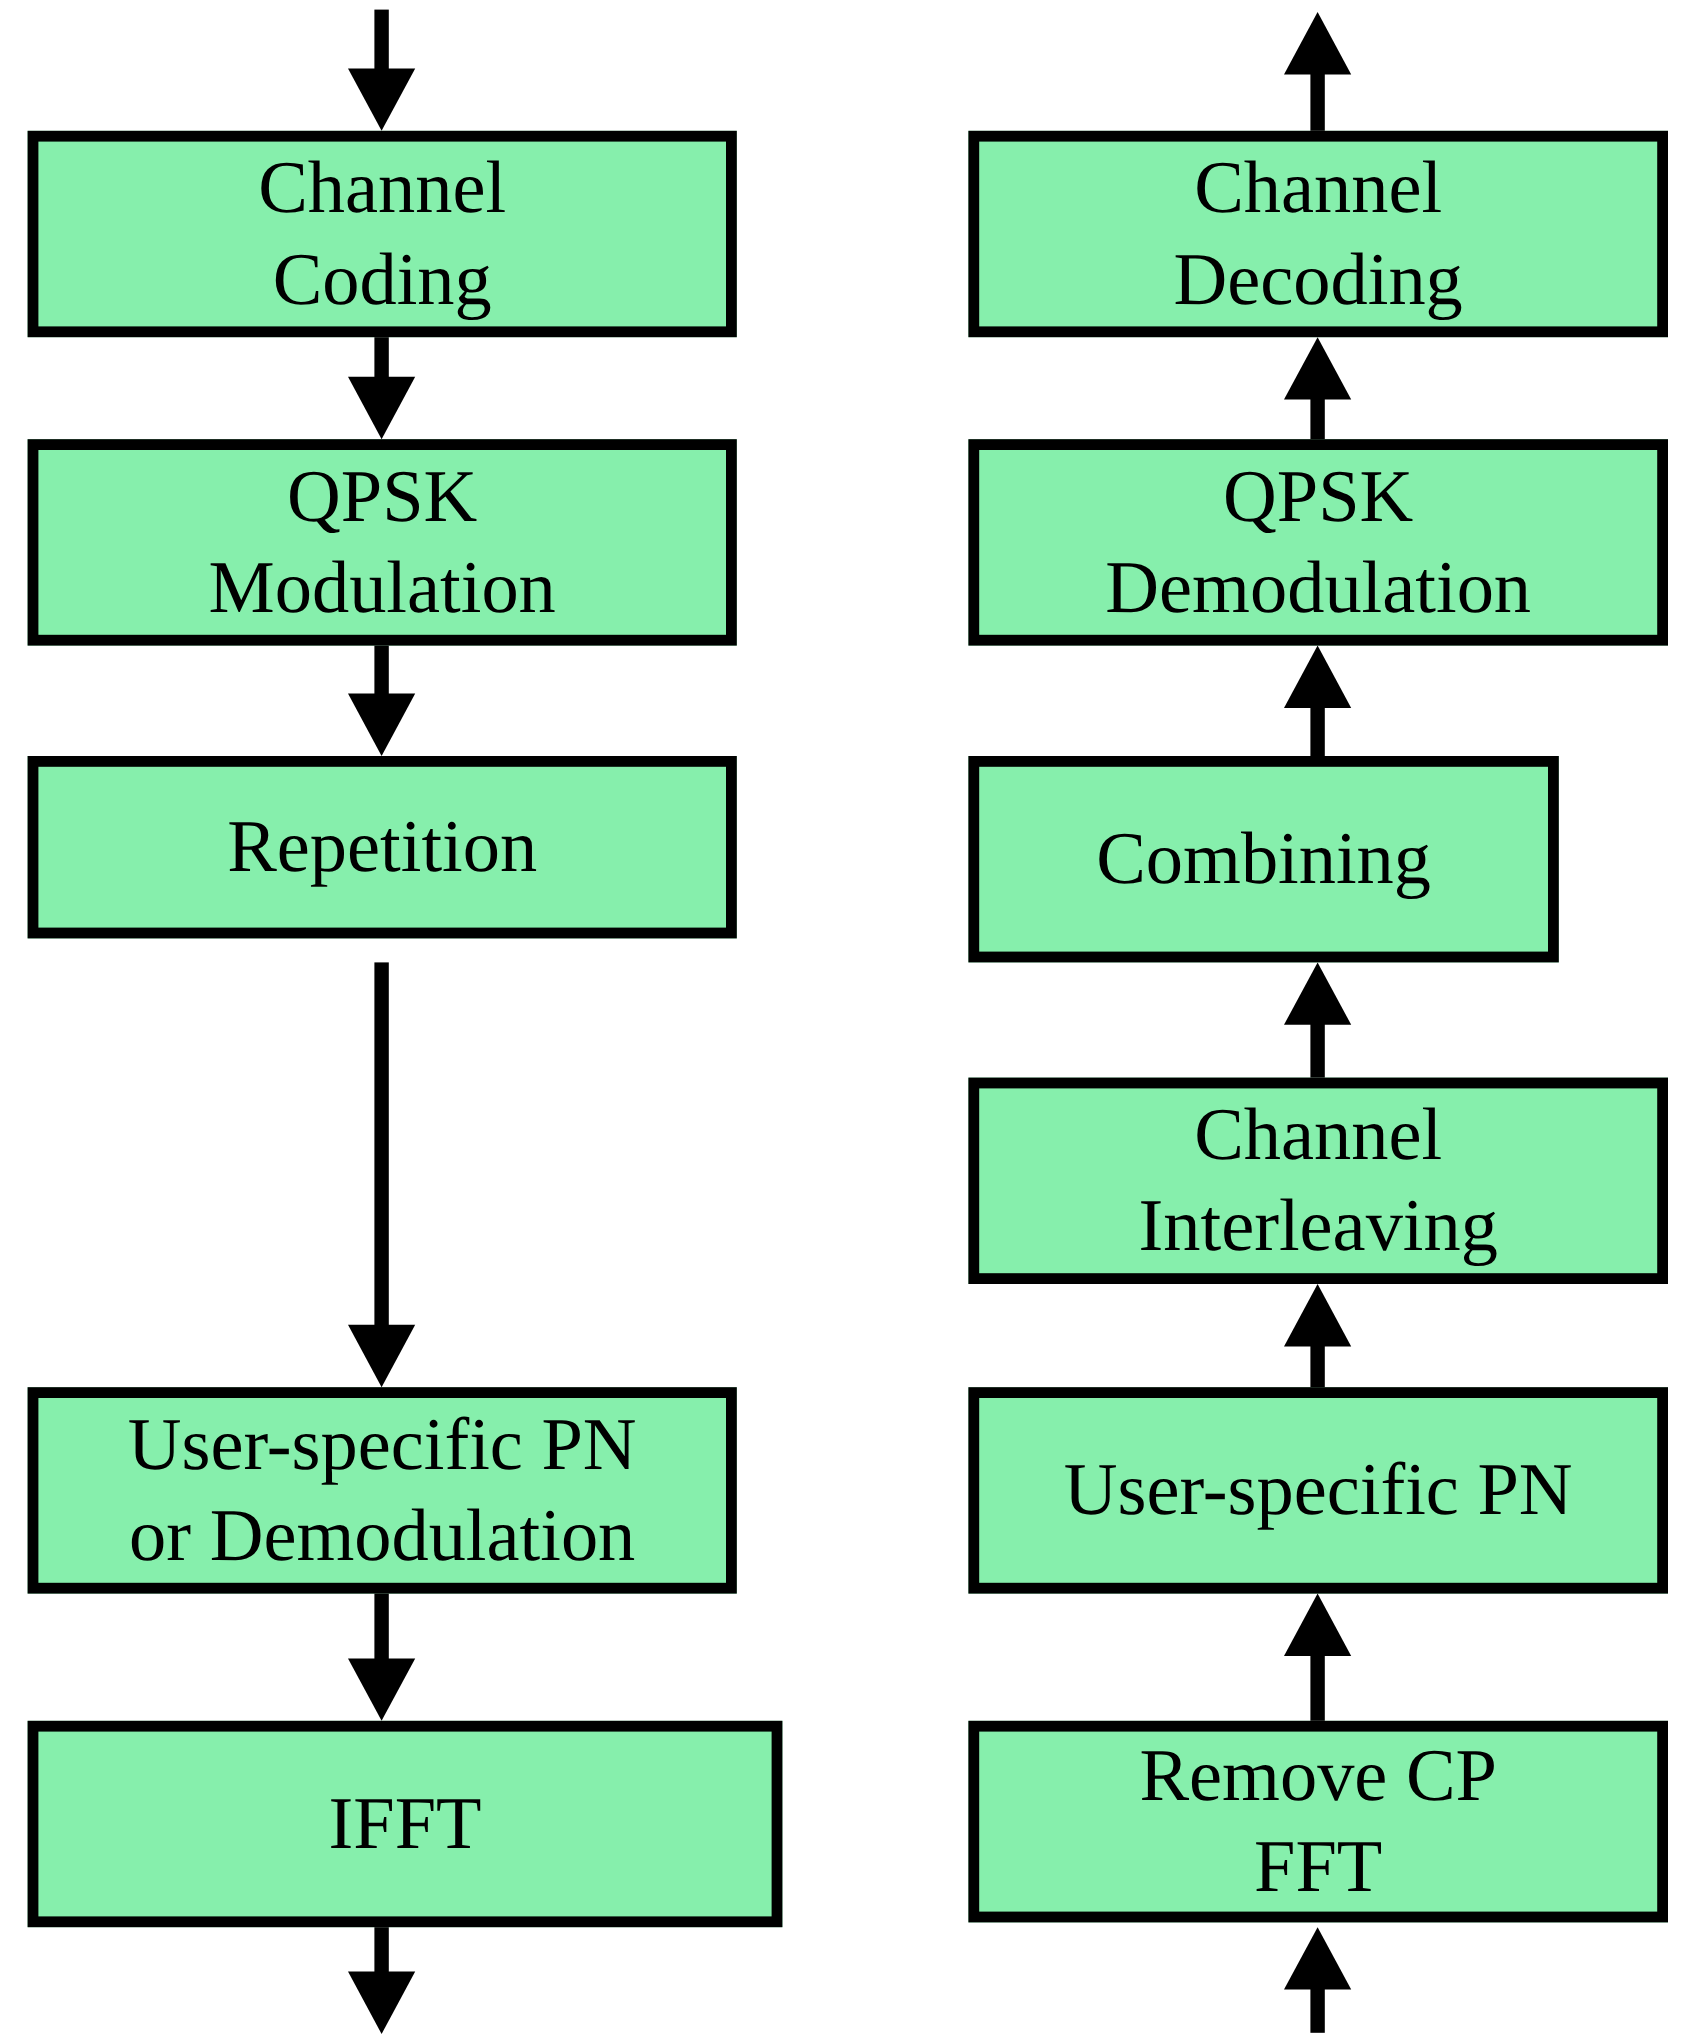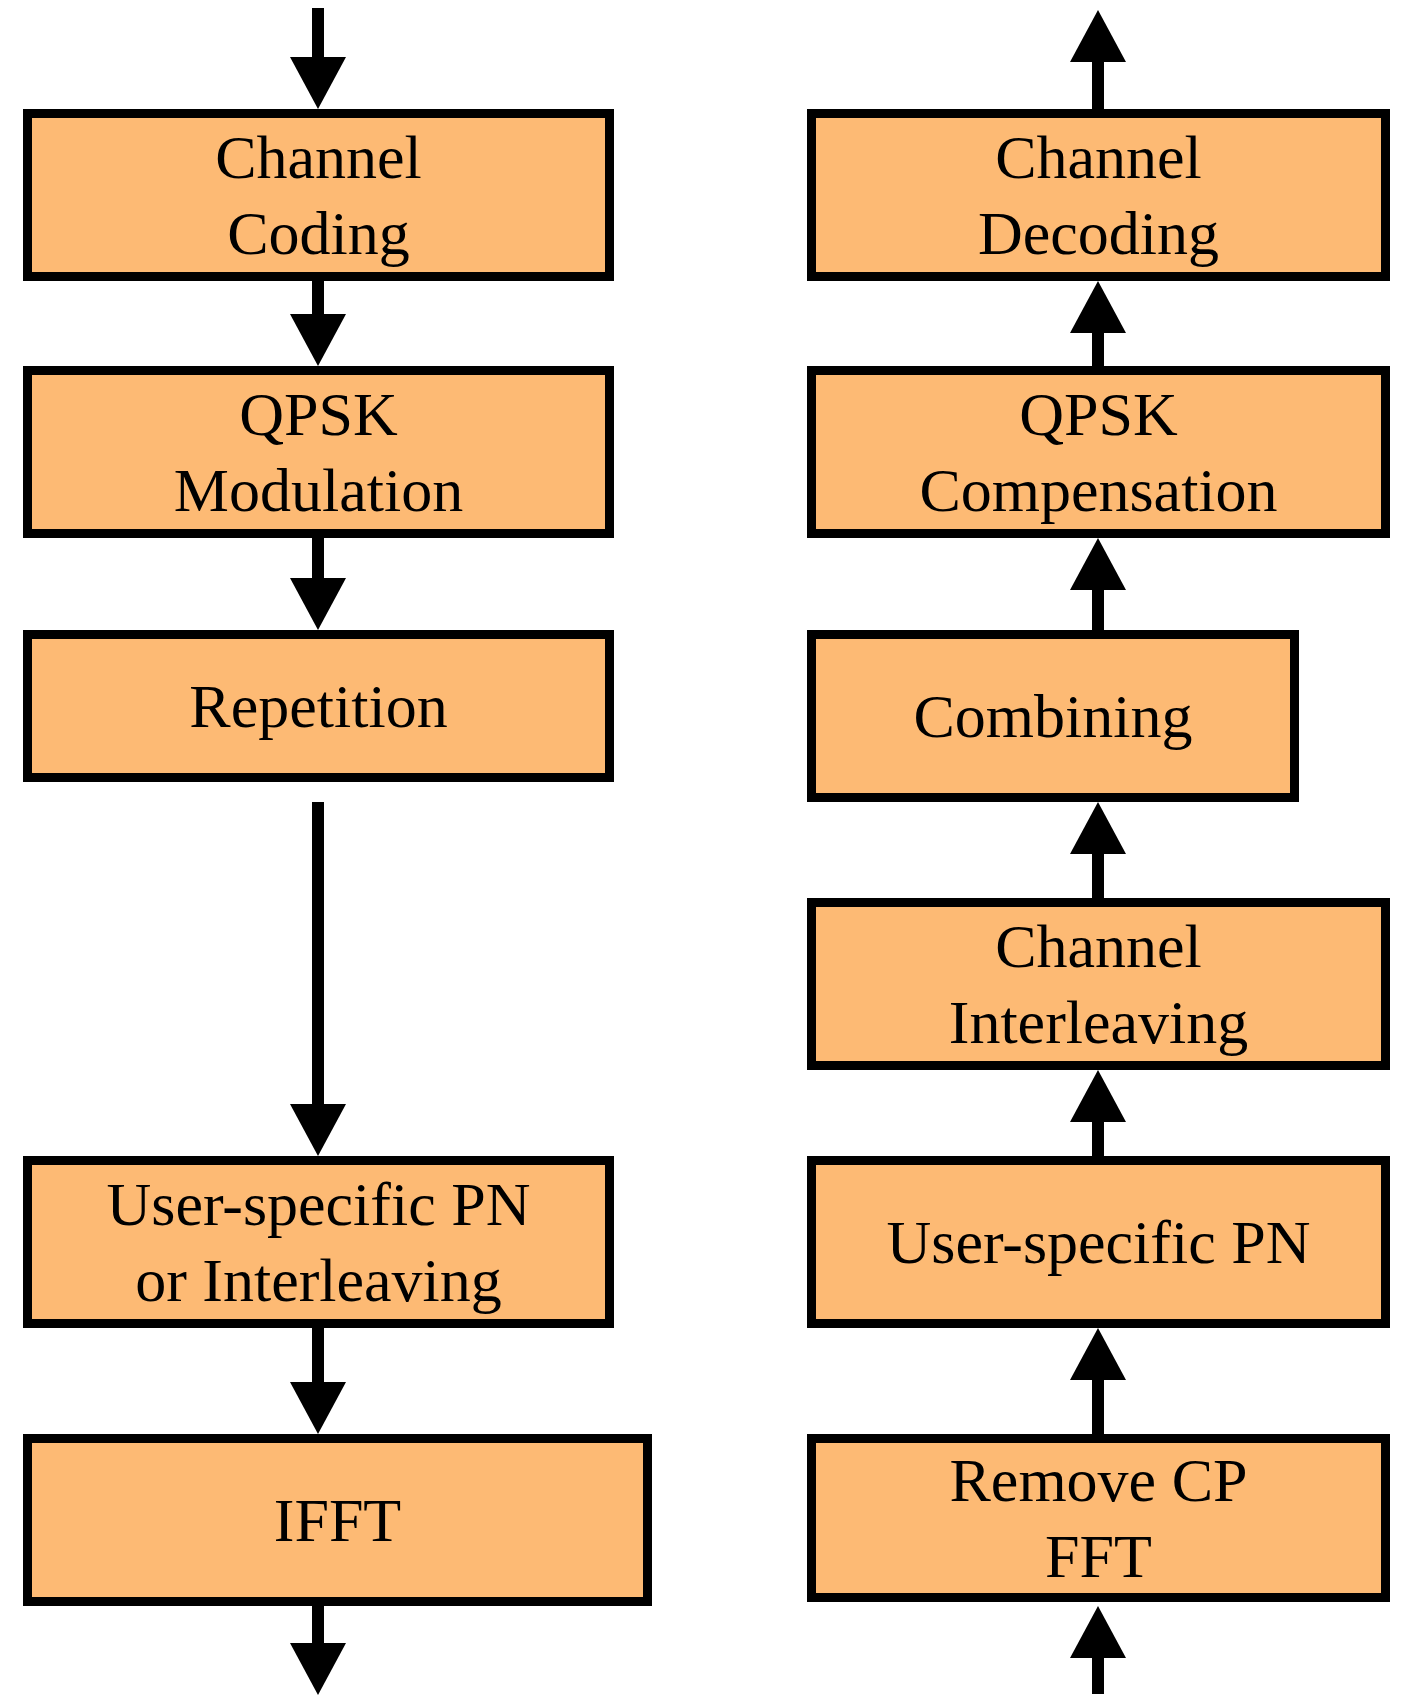--- a/index.html
+++ b/index.html
@@ -6,21 +6,21 @@
   .canvas{
     position:relative;
     width:1405px;height:1700px;
     background:#ffffff;
     font-family:"Liberation Serif","DejaVu Serif",serif;
     overflow:hidden;
   }
   .box{
     position:absolute;
     box-sizing:border-box;
-    background:#fdba74;
+    background:#86efac;
     border:9px solid #000000;
     display:flex;
     flex-direction:column;
     align-items:center;
     justify-content:center;
     text-align:center;
   }
   .box .line{
     display:block;
     color:#000000;
@@ -61,21 +61,21 @@
   <div class="box" style="left:23px;top:366px;width:591px;height:172px">
     <span class="line">QPSK</span>
     <span class="line">Modulation</span>
   </div>
   <div class="box" style="left:23px;top:630px;width:591px;height:152px">
     <span class="line">Repetition</span>
 
   </div>
   <div class="box" style="left:23px;top:1156px;width:591px;height:172px">
     <span class="line">User-specific PN</span>
-    <span class="line">or Interleaving</span>
+    <span class="line">or Demodulation</span>
   </div>
   <div class="box" style="left:23px;top:1434px;width:629px;height:172px">
     <span class="line">IFFT</span>
   </div>
 
   <div>
     <div class="vline" style="left:312px;top:8px;height:53px"></div>
     <div class="head-down" style="left:290px;top:57px"></div>
   </div>
   <div>
@@ -98,21 +98,21 @@
     <div class="vline" style="left:312px;top:1606px;height:41px"></div>
     <div class="head-down" style="left:290px;top:1643px"></div>
   </div>
 
   <div class="box" style="left:807px;top:109px;width:583px;height:172px">
     <span class="line">Channel</span>
     <span class="line">Decoding</span>
   </div>
   <div class="box" style="left:807px;top:366px;width:583px;height:172px">
     <span class="line">QPSK</span>
-    <span class="line">Compensation</span>
+    <span class="line">Demodulation</span>
   </div>
   <div class="box" style="left:807px;top:630px;width:492px;height:172px">
     <span class="line">Combining</span>
 
   </div>
   <div class="box" style="left:807px;top:898px;width:583px;height:172px">
     <span class="line">Channel</span>
     <span class="line">Interleaving</span>
   </div>
   <div class="box" style="left:807px;top:1156px;width:583px;height:172px">

